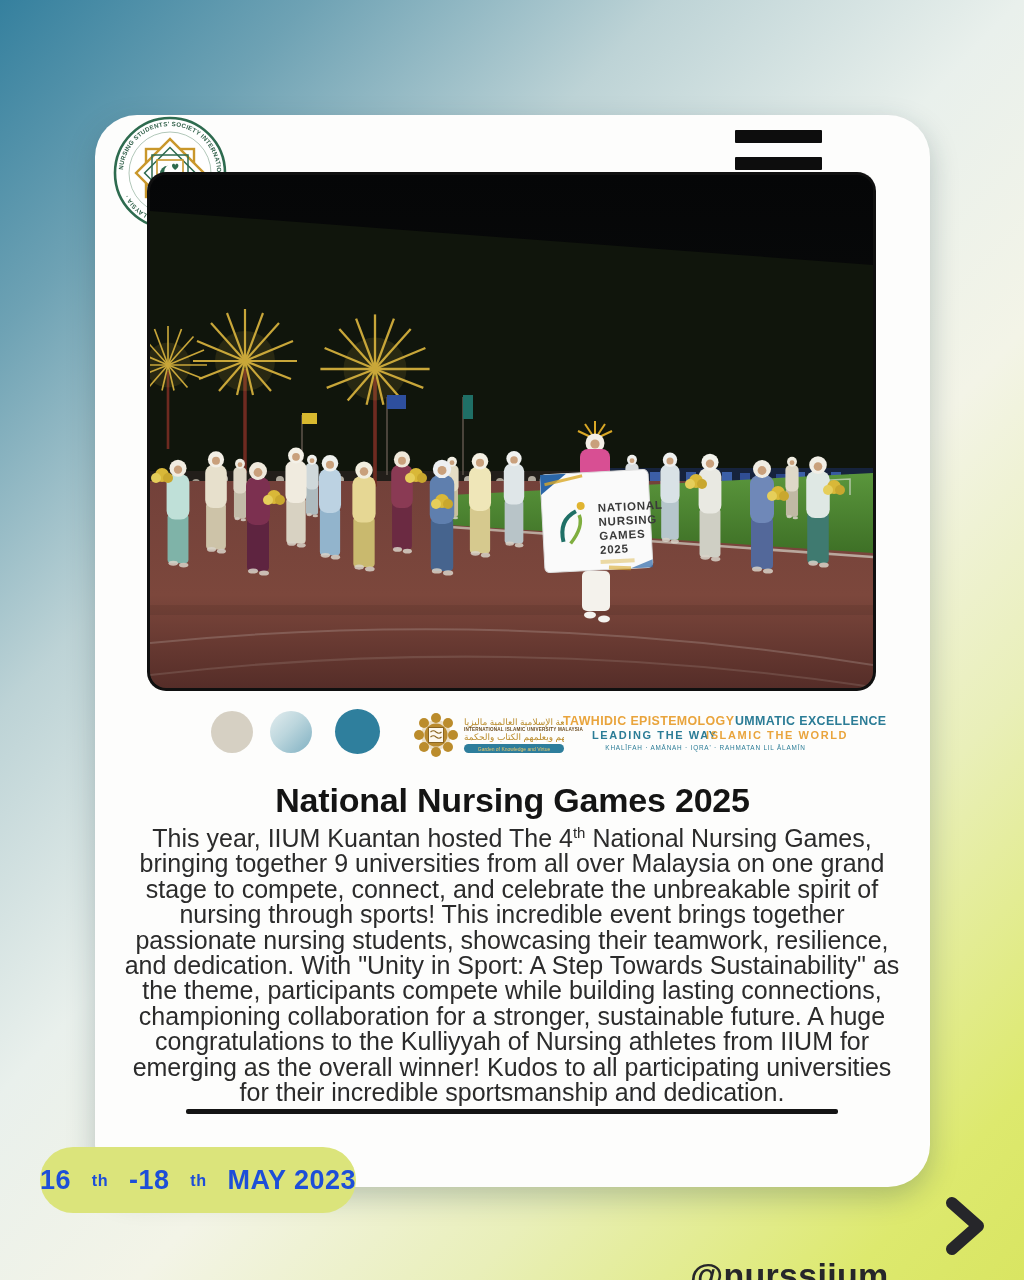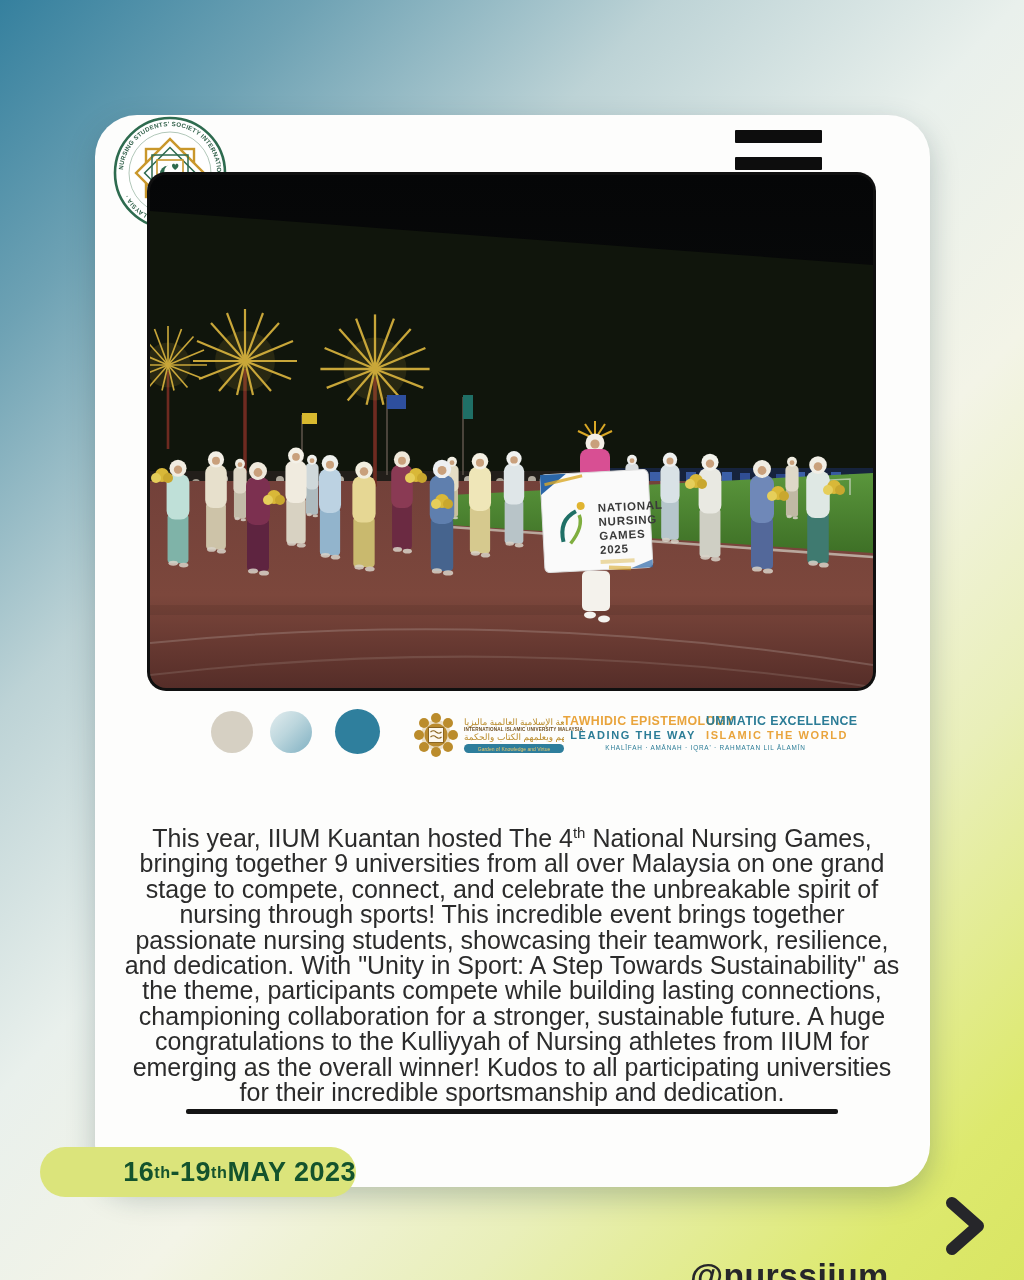--- a/index.html
+++ b/index.html
@@ -27,38 +27,38 @@
   .iium{position:absolute;left:413px;top:704px;width:152px;height:62px;display:flex;gap:5px;}
   .iium .med{flex:0 0 46px;}
   .iium .txtcol{display:flex;flex-direction:column;justify-content:center;width:100px;}
   .iium .ar{font-size:9px;line-height:10px;color:#bb8c2c;text-align:center;white-space:nowrap;overflow:hidden;}
   .iium .en{font-size:4.6px;font-weight:bold;color:#6b4a1c;text-align:center;letter-spacing:.2px;white-space:nowrap;}
   .iium .banner{margin-top:2px;background:#2e7e9c;color:#ecc969;border-radius:6px;font-size:5px;text-align:center;padding:1.5px 4px;white-space:nowrap;}
   .motto{position:absolute;left:563px;top:714px;width:285px;}
   .motto .row{display:flex;justify-content:space-between;}
   .motto .col{text-align:center;}
   .motto .c1{width:140px;} .motto .c2{width:142px;}
-  .motto .gold{color:#e9a43c;} .motto .teal{color:#2b7c96;}
+  .motto .gold{color:#e9a43c;} .motto .teal{color:#2b7c96;padding-left:29px;}
   .motto .l1{font-size:12.4px;font-weight:bold;letter-spacing:.4px;white-space:nowrap;}
   .motto .l2{font-size:11px;font-weight:bold;letter-spacing:1.6px;white-space:nowrap;margin-top:1px;}
   .motto .values{margin-top:3px;text-align:center;font-size:6.4px;letter-spacing:.8px;color:#2b7c96;white-space:nowrap;}
   .title{
     position:absolute;left:145px;top:781px;width:735px;text-align:center;
     font-size:34px;font-weight:800;color:#141414;letter-spacing:-.2px;
   }
   .body-text{
     position:absolute;left:117px;top:826px;width:790px;text-align:center;
     font-size:25px;line-height:25.4px;color:#2b2b2b;
   }
   .body-text sup,.badge sup{font-size:60%;vertical-align:super;line-height:0;}
   .divider{position:absolute;left:186px;top:1109px;width:652px;height:5px;background:#141414;border-radius:2px;}
   .badge{
-    position:absolute;left:40px;top:1147px;width:316px;height:50px;border-radius:34px;
-    background:#dbe47b;display:flex;align-items:center;justify-content:flex-end;
-    color:#14532d;font-size:27px;font-weight:bold;letter-spacing:.5px;
+    position:absolute;left:40px;top:1147px;width:316px;height:66px;border-radius:34px;
+    background:#dbe47b;display:flex;align-items:center;justify-content:space-between;
+    color:#1d4ed8;font-size:27px;font-weight:bold;letter-spacing:.5px;
   }
   .handle{position:absolute;left:690px;top:1256px;width:215px;text-align:left;
     font-size:34px;font-weight:bold;color:#26262a;letter-spacing:.3px;}
   .next{position:absolute;left:944px;top:1196px;width:42px;height:60px;cursor:pointer;}
 </style>
 </head>
 <body>
 
 <div class="stage">
 
@@ -301,28 +301,29 @@
         <div class="l2 teal">LEADING THE WAY</div>
       </div>
       <div class="col c2">
         <div class="l1 teal">UMMATIC EXCELLENCE</div>
         <div class="l2 gold">ISLAMIC THE WORLD</div>
       </div>
     </div>
     <div class="values">KHALĪFAH · AMĀNAH · IQRA' · RAHMATAN LIL ĀLAMĪN</div>
   </div>
 
+  <div class="title">National Nursing Games 2025</div>
   <div class="body-text"><span>This year, IIUM Kuantan hosted The 4</span><sup>th</sup><span> National Nursing Games, bringing together 9 universities from all over Malaysia on one grand stage to compete, connect, and celebrate the unbreakable spirit of nursing through sports! This incredible event brings together passionate nursing students, showcasing their teamwork, resilience, and dedication. With "Unity in Sport: A Step Towards Sustainability" as the theme, participants compete while building lasting connections, championing collaboration for a stronger, sustainable future. A huge congratulations to the Kulliyyah of Nursing athletes from IIUM for emerging as the overall winner! Kudos to all participating universities for their incredible sportsmanship and dedication.</span></div>
 
   <div class="divider"></div>
 
   <div class="badge">
       <span>16</span>
       <sup>th</sup>
-      <span>-19</span>
+      <span>-18</span>
       <sup>th</sup>
       <span> MAY 2023</span>
     </div>
 
   <div class="handle">@nurssiium</div>
   <svg class="next" viewBox="0 0 42 60">
     <polyline points="8,7 34,30 8,53" fill="none" stroke="#26262a" stroke-width="12" stroke-linecap="round" stroke-linejoin="round"></polyline>
   </svg>
 
 </div>

